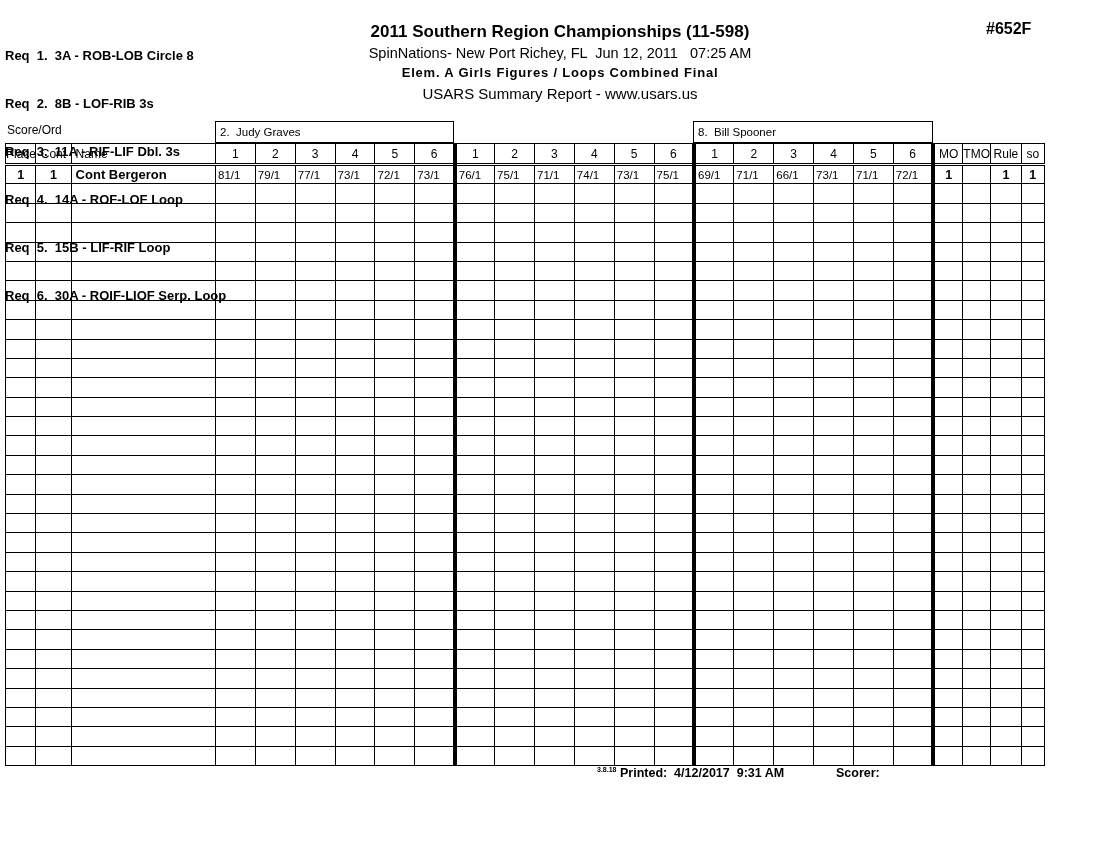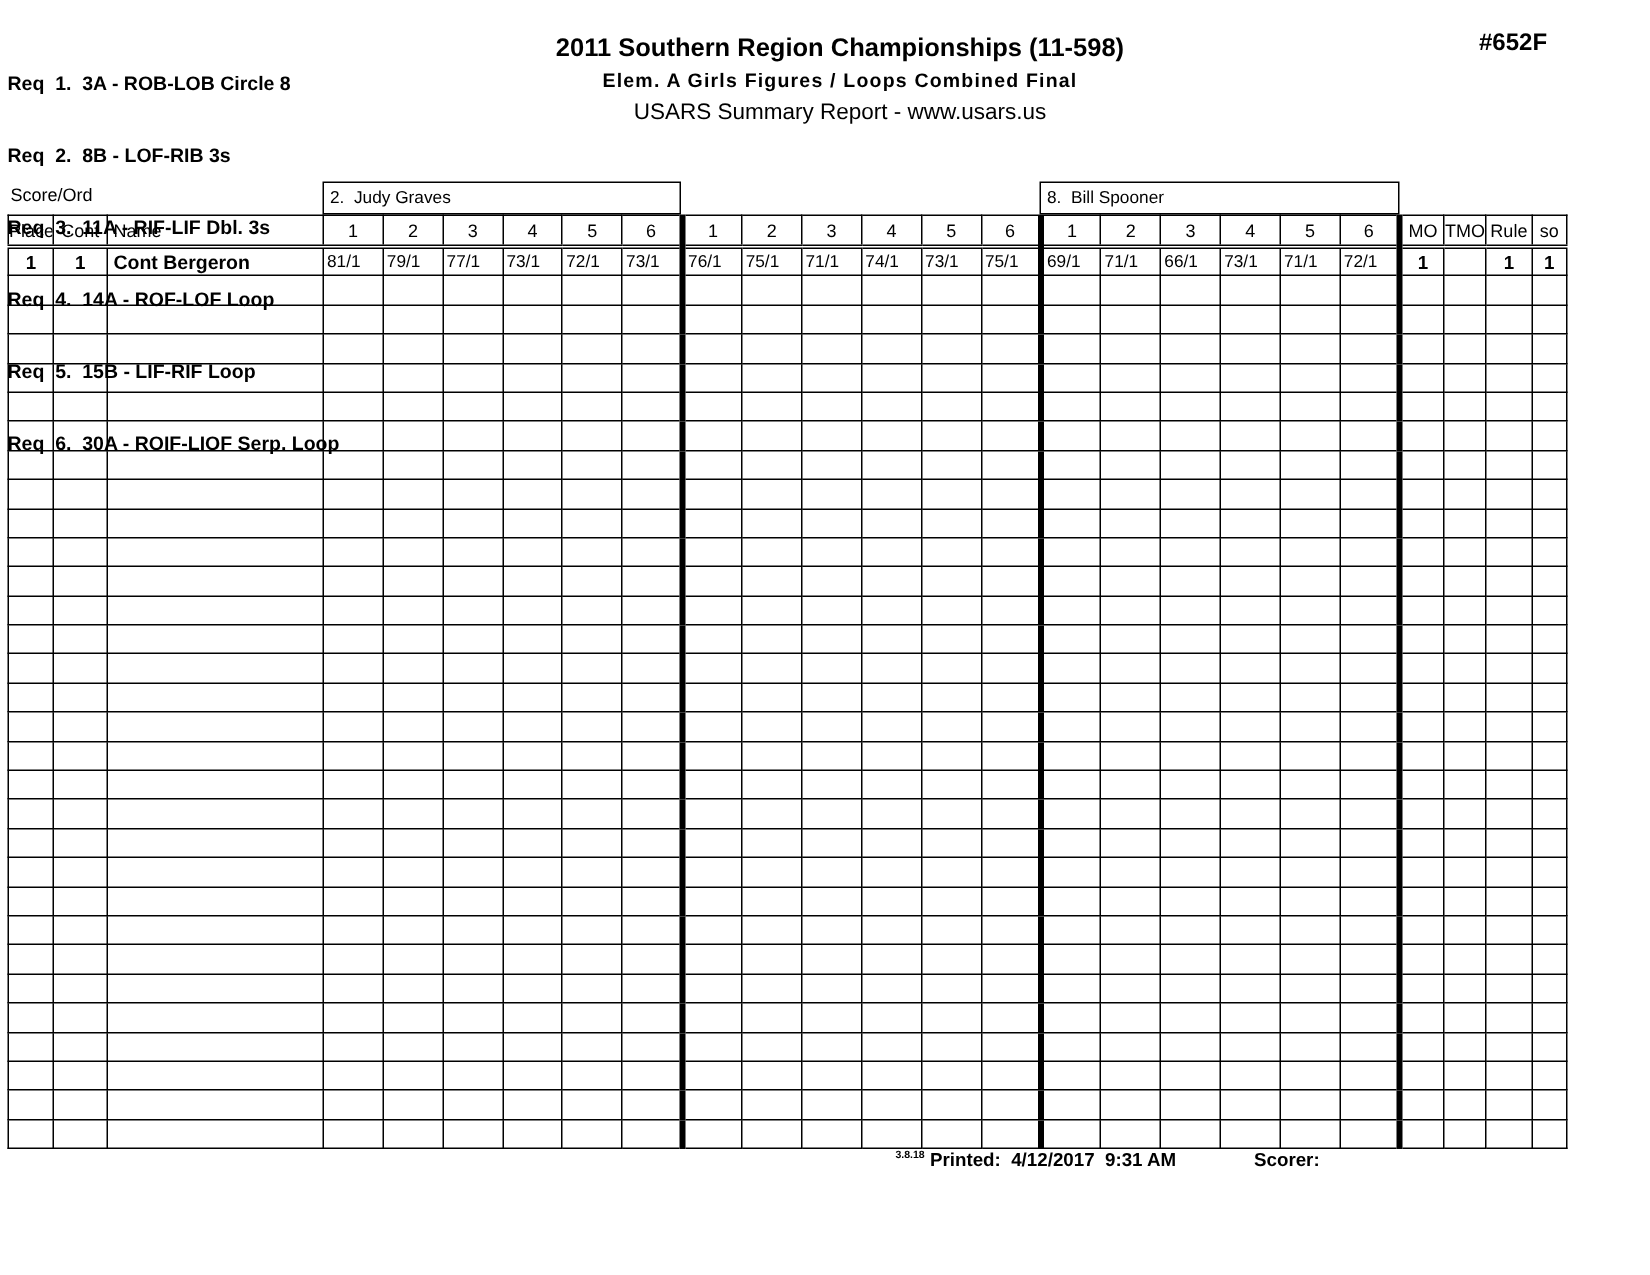--- a/index.html
+++ b/index.html
@@ -49,20 +49,21 @@
     <div>Req  1.  3A - ROB-LOB Circle 8</div>
     <div>Req  2.  8B - LOF-RIB 3s</div>
     <div>Req  3.  11A - RIF-LIF Dbl. 3s</div>
     <div>Req  4.  14A - ROF-LOF Loop</div>
     <div>Req  5.  15B - LIF-RIF Loop</div>
     <div>Req  6.  30A - ROIF-LIOF Serp. Loop</div>
   </div>
 
   <div class="title-block">
     <div class="title1">2011 Southern Region Championships (11-598)</div>
+    <div class="sub1">SpinNations- New Port Richey, FL  Jun 12, 2011   07:25 AM</div>
     <div class="title2">Elem. A Girls Figures / Loops Combined Final</div>
     <div class="sub2">USARS Summary Report - www.usars.us</div>
   </div>
 
   <div class="doc-num">#652F</div>
 
   <div class="score-ord">Score/Ord</div>
 
   <div class="judge-box" style="left: 215px; width: 239px;">2.  Judy Graves</div>
   <div class="judge-box" style="left: 693px; width: 240px;">8.  Bill Spooner</div>

